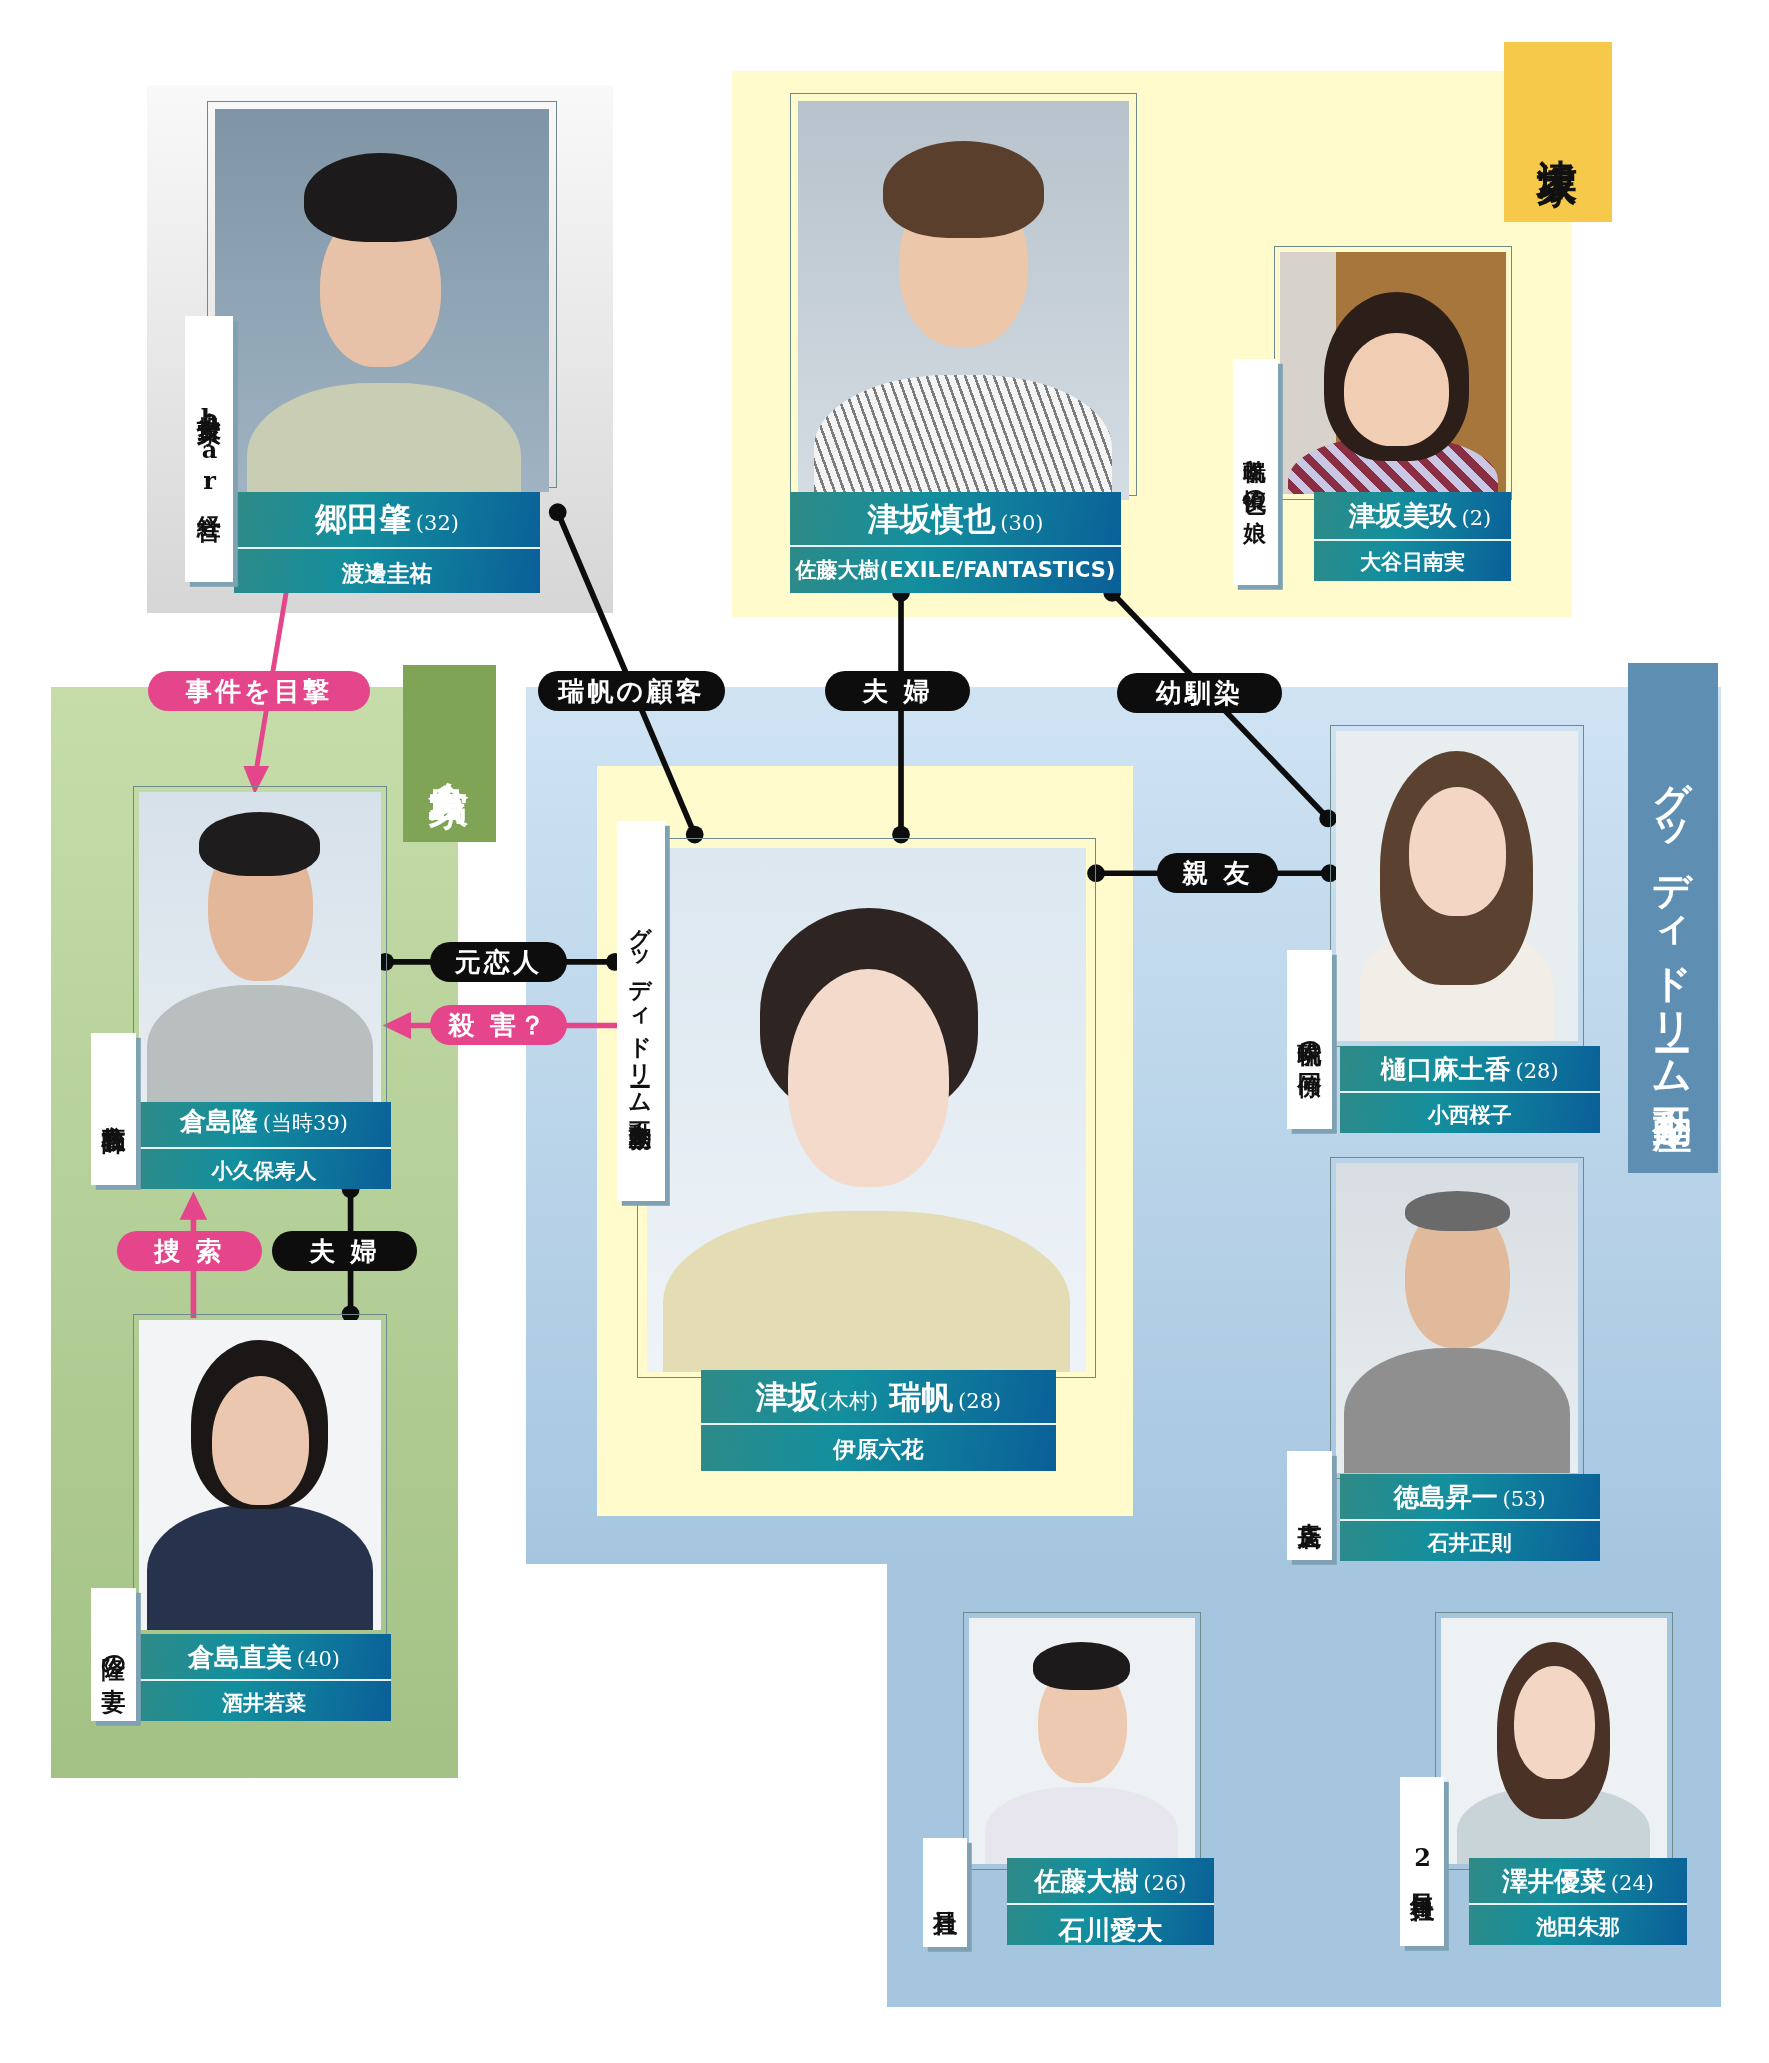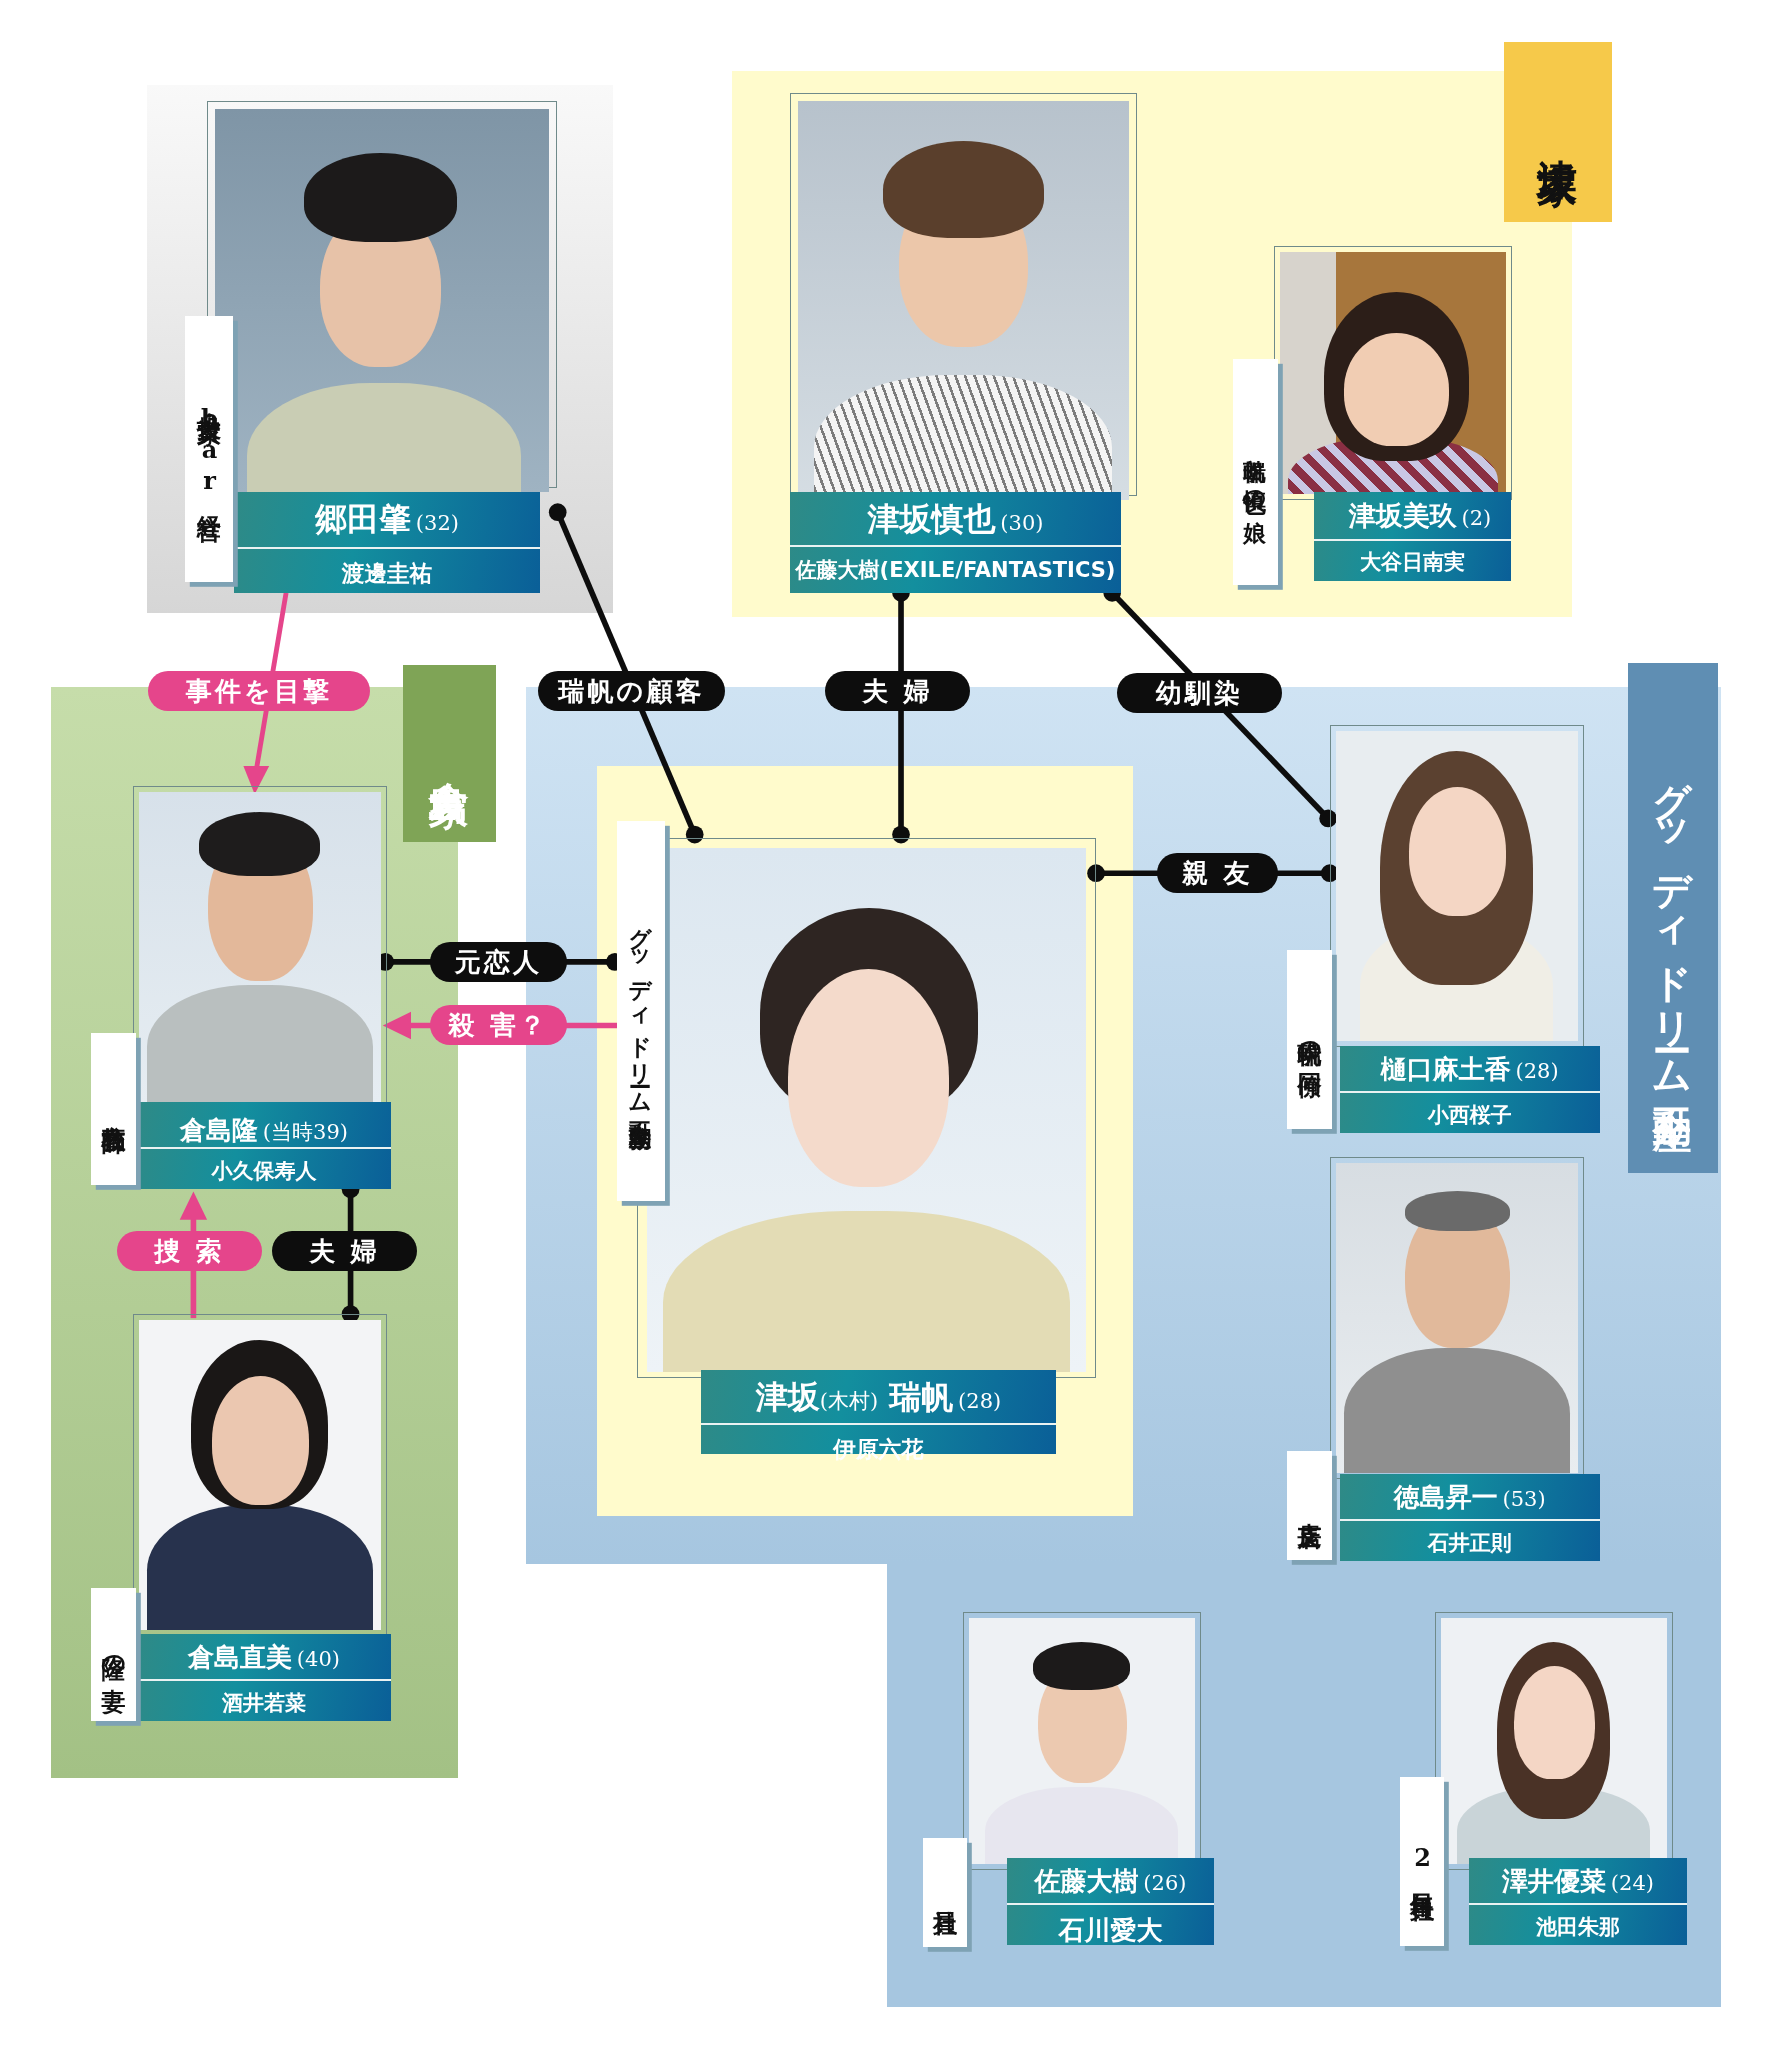--- a/index.html
+++ b/index.html
@@ -139,21 +139,21 @@
 
 <div class="abs" style="left:133px;top:786px;width:258px;height:403px;">
   <div class="abs frame" style="left:0;top:0;width:254px;height:322px;"></div>
   <div class="photo" style="left:6.4px;top:6.4px;width:242px;height:310px;">
     <div class="bg" style="background:linear-gradient(#d7e1ea,#e6edf2);"></div>
     <div class="body" style="left:8px;top:193px;width:226px;height:137px;background:#b9bfbf;"></div>
     <div class="head" style="left:69px;top:36px;width:105px;height:153px;background:#e3b89a;"></div>
     <div class="hair" style="left:60px;top:20px;width:121px;height:64px;background:#1e1c1c;"></div>
   </div>
   <div class="nameband" style="left:4px;top:316px;width:254px;height:87px;">
-    <span class="role" style="font-size:26px;padding-top:15px;"><span>倉島隆</span><small>(当時39)</small></span>
+    <span class="role" style="font-size:26px;padding-top:6px;"><span>倉島隆</span><small>(当時39)</small></span>
     <div class="divider" style="top:45px;"></div>
     <div class="actor" style="top:55px;font-size:21px;">小久保寿人</div>
   </div>
 </div>
 <div class="vlabel" style="left:91px;top:1033px;width:45px;height:152px;">高校教師</div>
 
 <div class="abs" style="left:133px;top:1314px;width:258px;height:407px;">
   <div class="abs frame" style="left:0;top:0;width:254px;height:322px;"></div>
   <div class="photo" style="left:6.4px;top:6.4px;width:242px;height:310px;">
     <div class="bg" style="background:#f3f4f6;"></div>
@@ -170,21 +170,21 @@
 <div class="vlabel" style="left:91px;top:1588px;width:45px;height:133px;">隆の妻</div>
 
 <div class="abs" style="left:637px;top:838px;width:459px;height:625px;">
   <div class="abs frame" style="left:0;top:0;width:459px;height:540px;"></div>
   <div class="photo" style="left:9.7px;top:9.7px;width:439px;height:524px;">
     <div class="bg" style="background:linear-gradient(#dce7f0,#eef3f7);"></div>
     <div class="body" style="left:16px;top:363px;width:407px;height:202px;background:#e3dcb5;"></div>
     <div class="hair" style="left:113px;top:60px;width:218px;height:210px;background:#2e2522;"></div>
     <div class="head" style="left:141px;top:121px;width:161px;height:218px;background:#f4dacb;"></div>
   </div>
-  <div class="nameband" style="left:64px;top:532px;width:355px;height:84px;">
+  <div class="nameband" style="left:64px;top:532px;width:355px;height:101px;">
     <span class="role"><span>津坂</span><small style="margin-left:0;">(木村)</small> <span>瑞帆</span><small>(28)</small></span>
     <div class="divider" style="top:53px;"></div>
     <div class="actor" style="top:64px;">伊原六花</div>
   </div>
 </div>
 <div class="vlabel" style="left:617px;top:821px;width:48px;height:380px;font-size:22.6px;">グッディドリーム不動産勤務</div>
 
 <div class="abs" style="left:1330px;top:725px;width:270px;height:403px;">
   <div class="abs frame" style="left:0;top:0;width:254px;height:322px;"></div>
   <div class="photo" style="left:6.4px;top:6.4px;width:242px;height:310px;">

